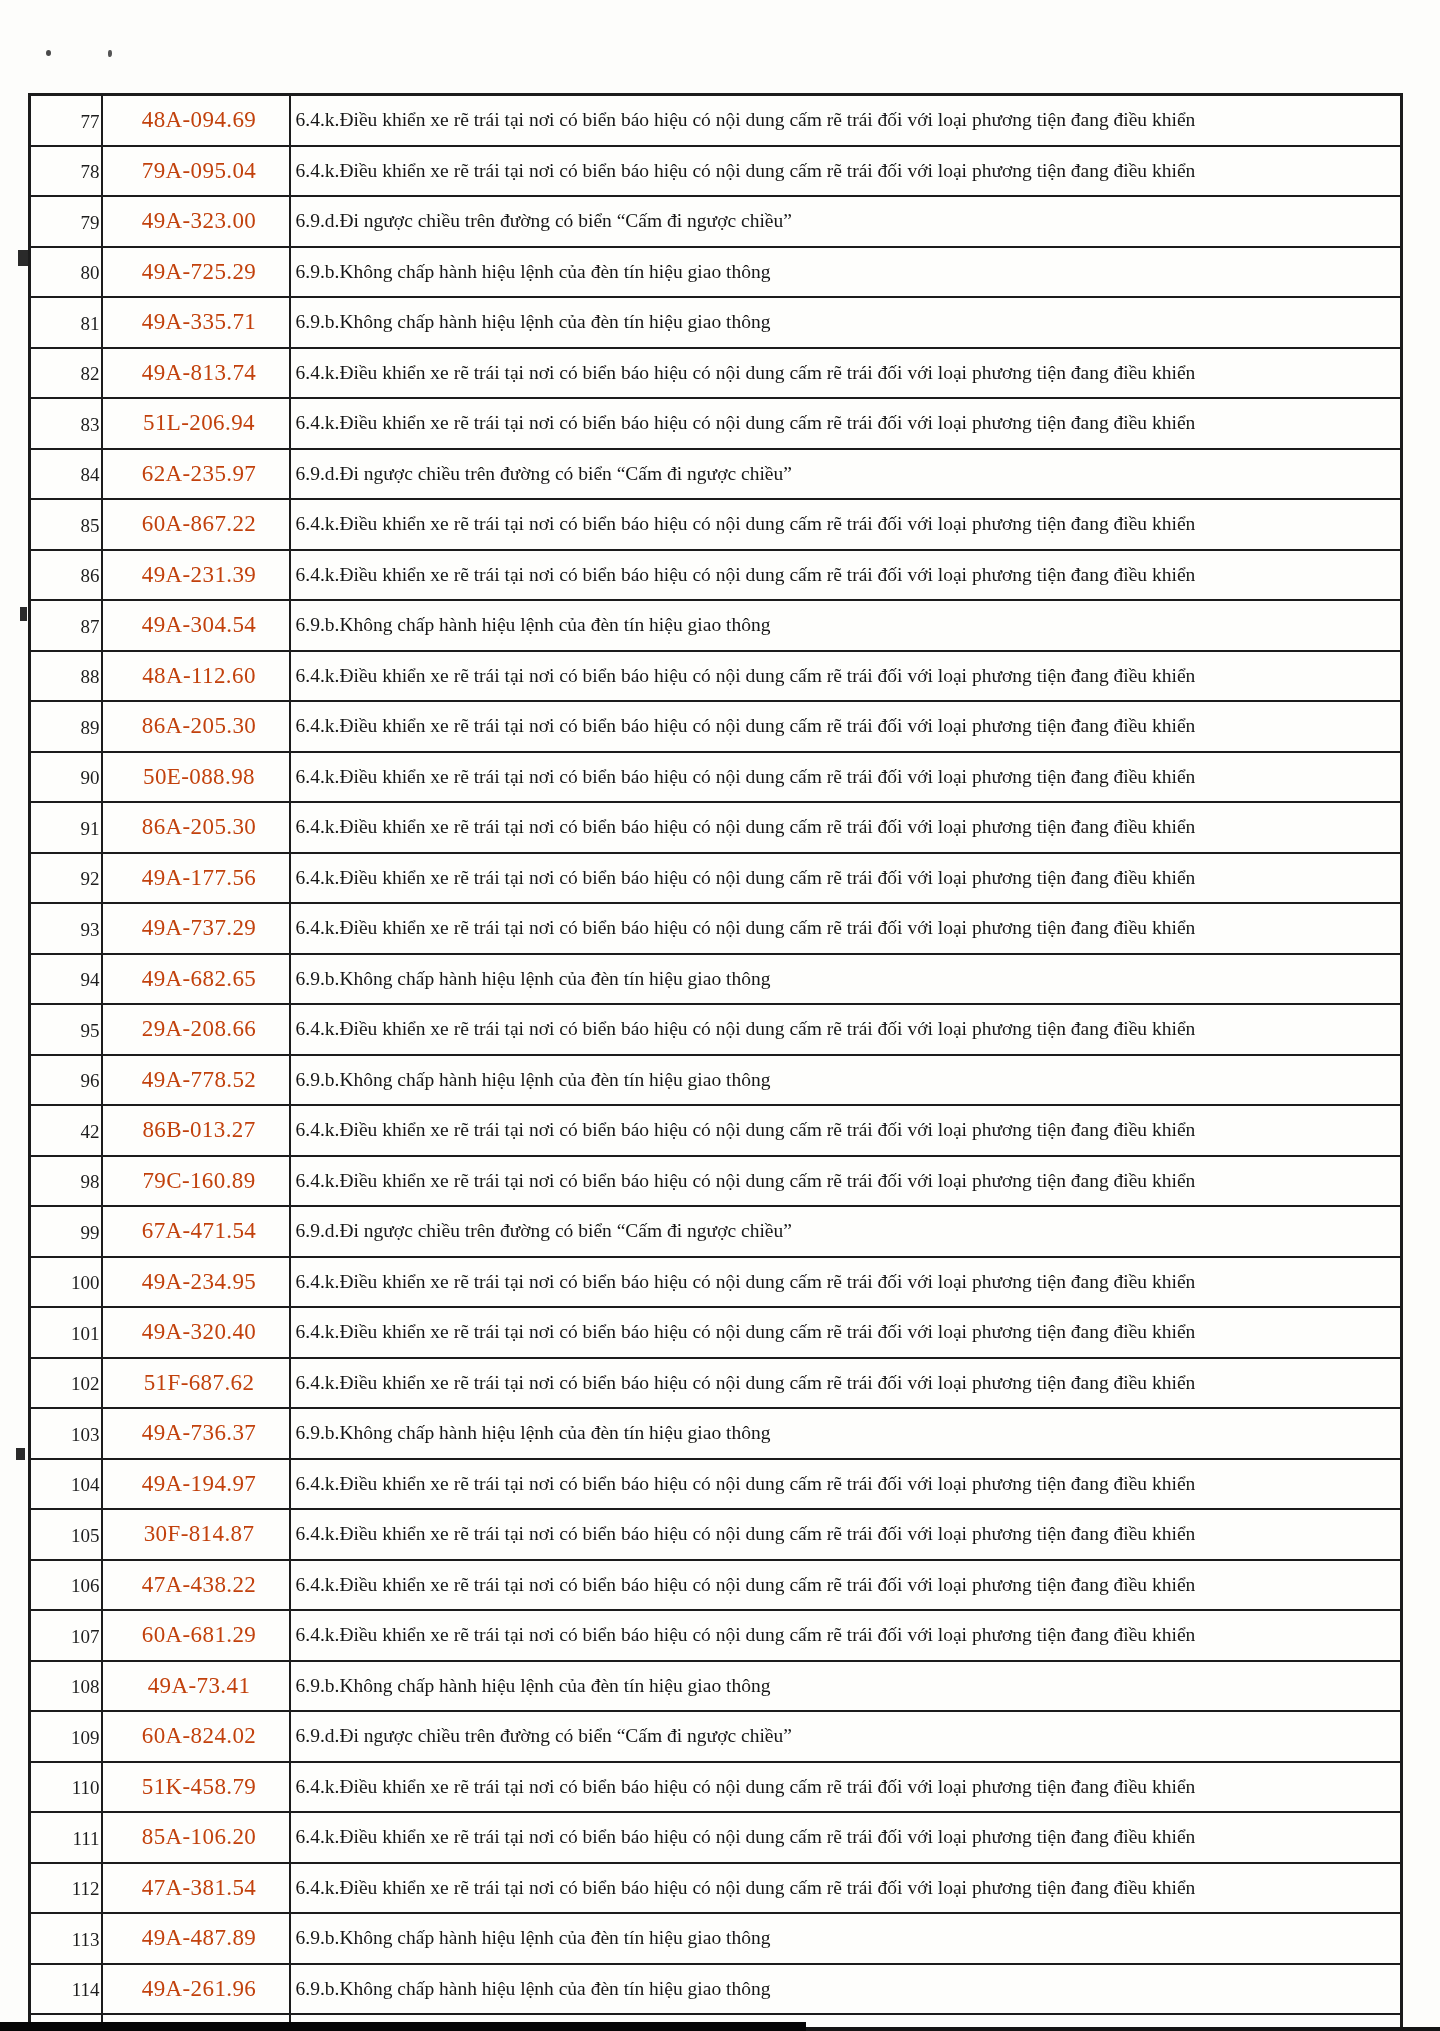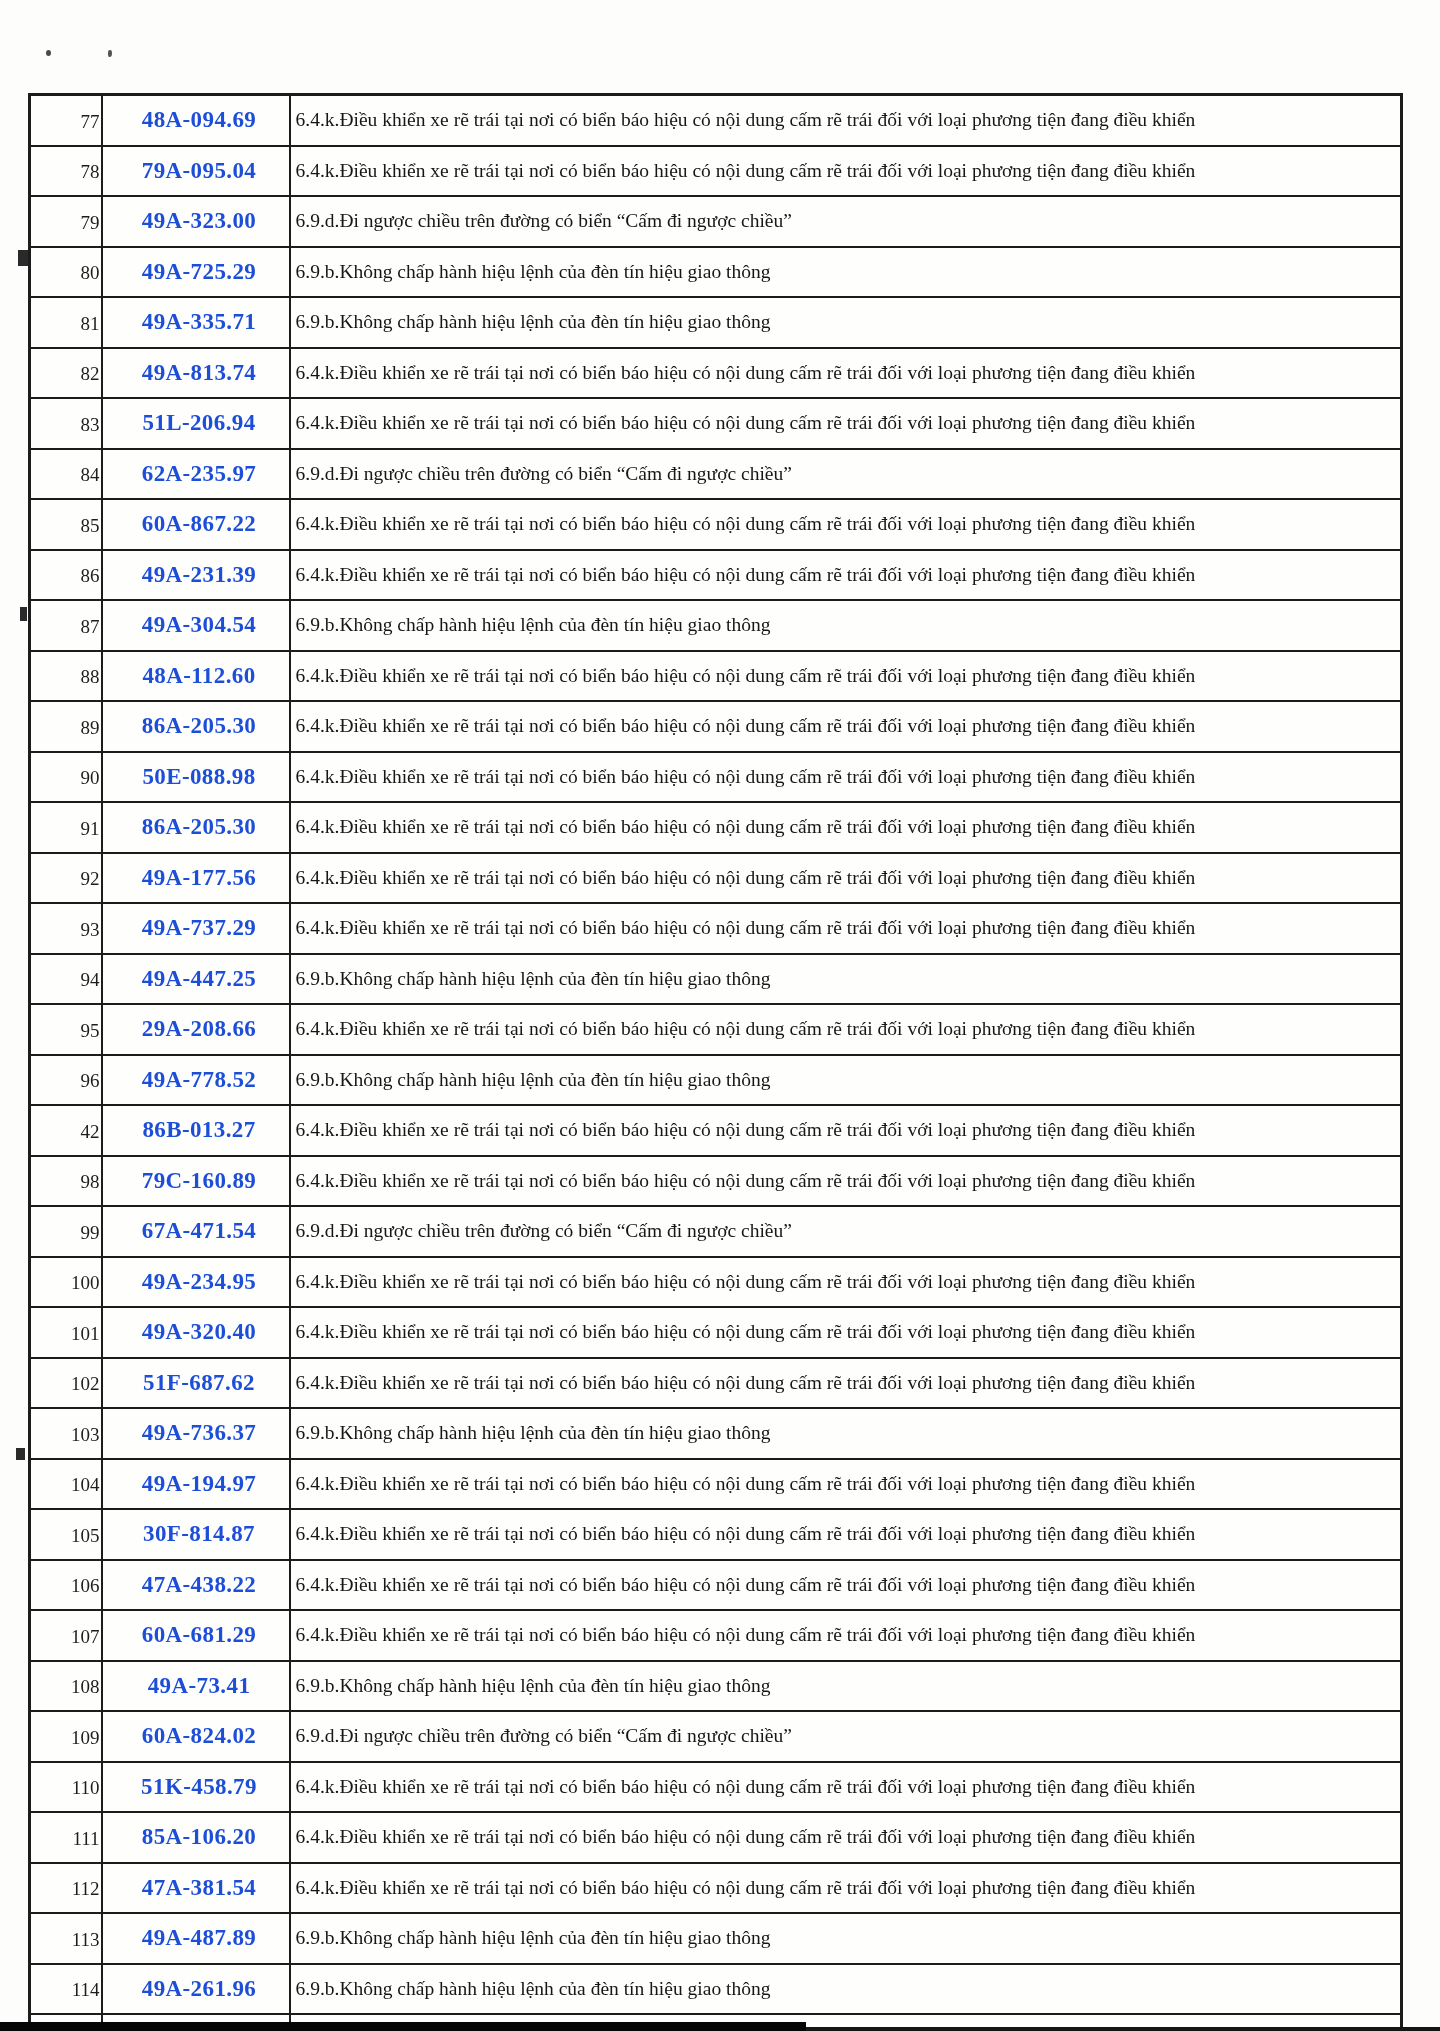--- a/index.html
+++ b/index.html
@@ -51,24 +51,24 @@
     overflow: hidden;
   }
   td.c-no {
     text-align: right;
     font-size: 19px;
     color: #1d1d1d;
     padding-top: 4px;
   }
   td.c-plate {
     text-align: center;
-    font-weight: bold;
+    font-weight: normal;
     font-size: 23px;
     letter-spacing: 0.4px;
-    color: #1d4ed8;
+    color: #c2410c;
     padding-left: 8px;
   }
   td.c-viol {
     font-size: 19.5px;
     padding: 0 18px 0 5px;
     white-space: nowrap;
     color: #161616;
   }
   .bar-thin {
     position: absolute;
@@ -182,21 +182,21 @@
       <td class="c-plate">49A-177.56</td>
       <td class="c-viol">6.4.k.Điều khiển xe rẽ trái tại nơi có biển báo hiệu có nội dung cấm rẽ trái đối với loại phương tiện đang điều khiển</td>
     </tr>
         <tr>
       <td class="c-no">93</td>
       <td class="c-plate">49A-737.29</td>
       <td class="c-viol">6.4.k.Điều khiển xe rẽ trái tại nơi có biển báo hiệu có nội dung cấm rẽ trái đối với loại phương tiện đang điều khiển</td>
     </tr>
         <tr>
       <td class="c-no">94</td>
-      <td class="c-plate">49A-447.25</td>
+      <td class="c-plate">49A-682.65</td>
       <td class="c-viol">6.9.b.Không chấp hành hiệu lệnh của đèn tín hiệu giao thông</td>
     </tr>
         <tr>
       <td class="c-no">95</td>
       <td class="c-plate">29A-208.66</td>
       <td class="c-viol">6.4.k.Điều khiển xe rẽ trái tại nơi có biển báo hiệu có nội dung cấm rẽ trái đối với loại phương tiện đang điều khiển</td>
     </tr>
         <tr>
       <td class="c-no">96</td>
       <td class="c-plate">49A-778.52</td>

